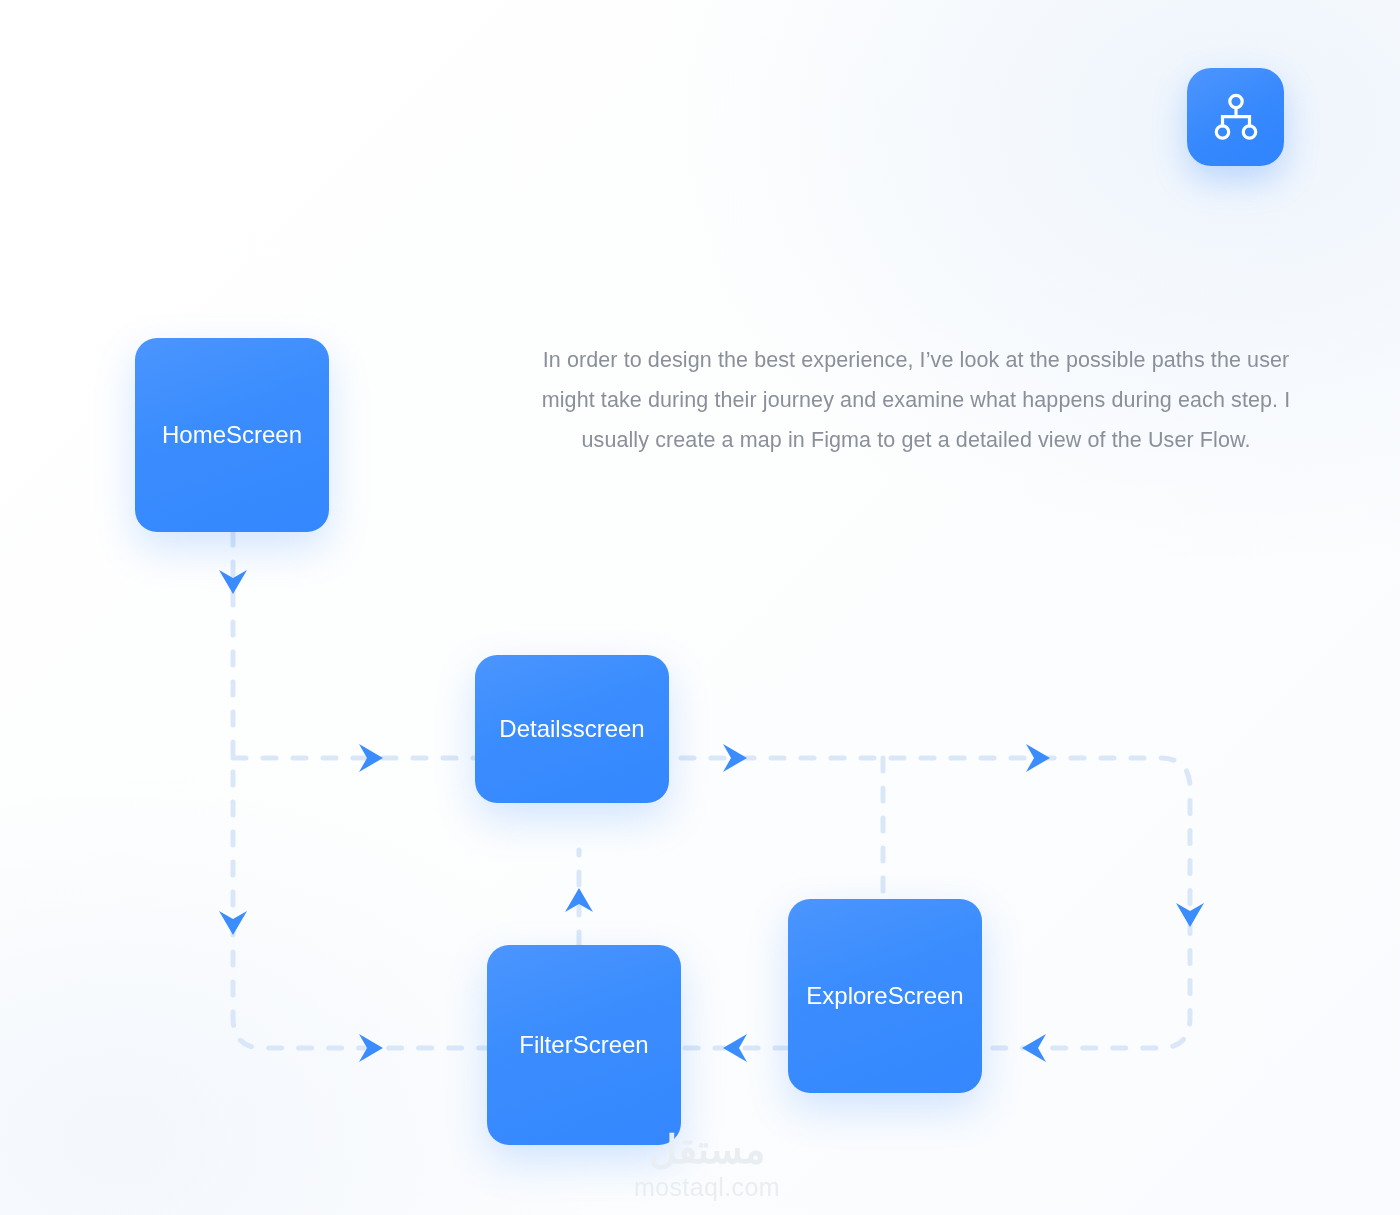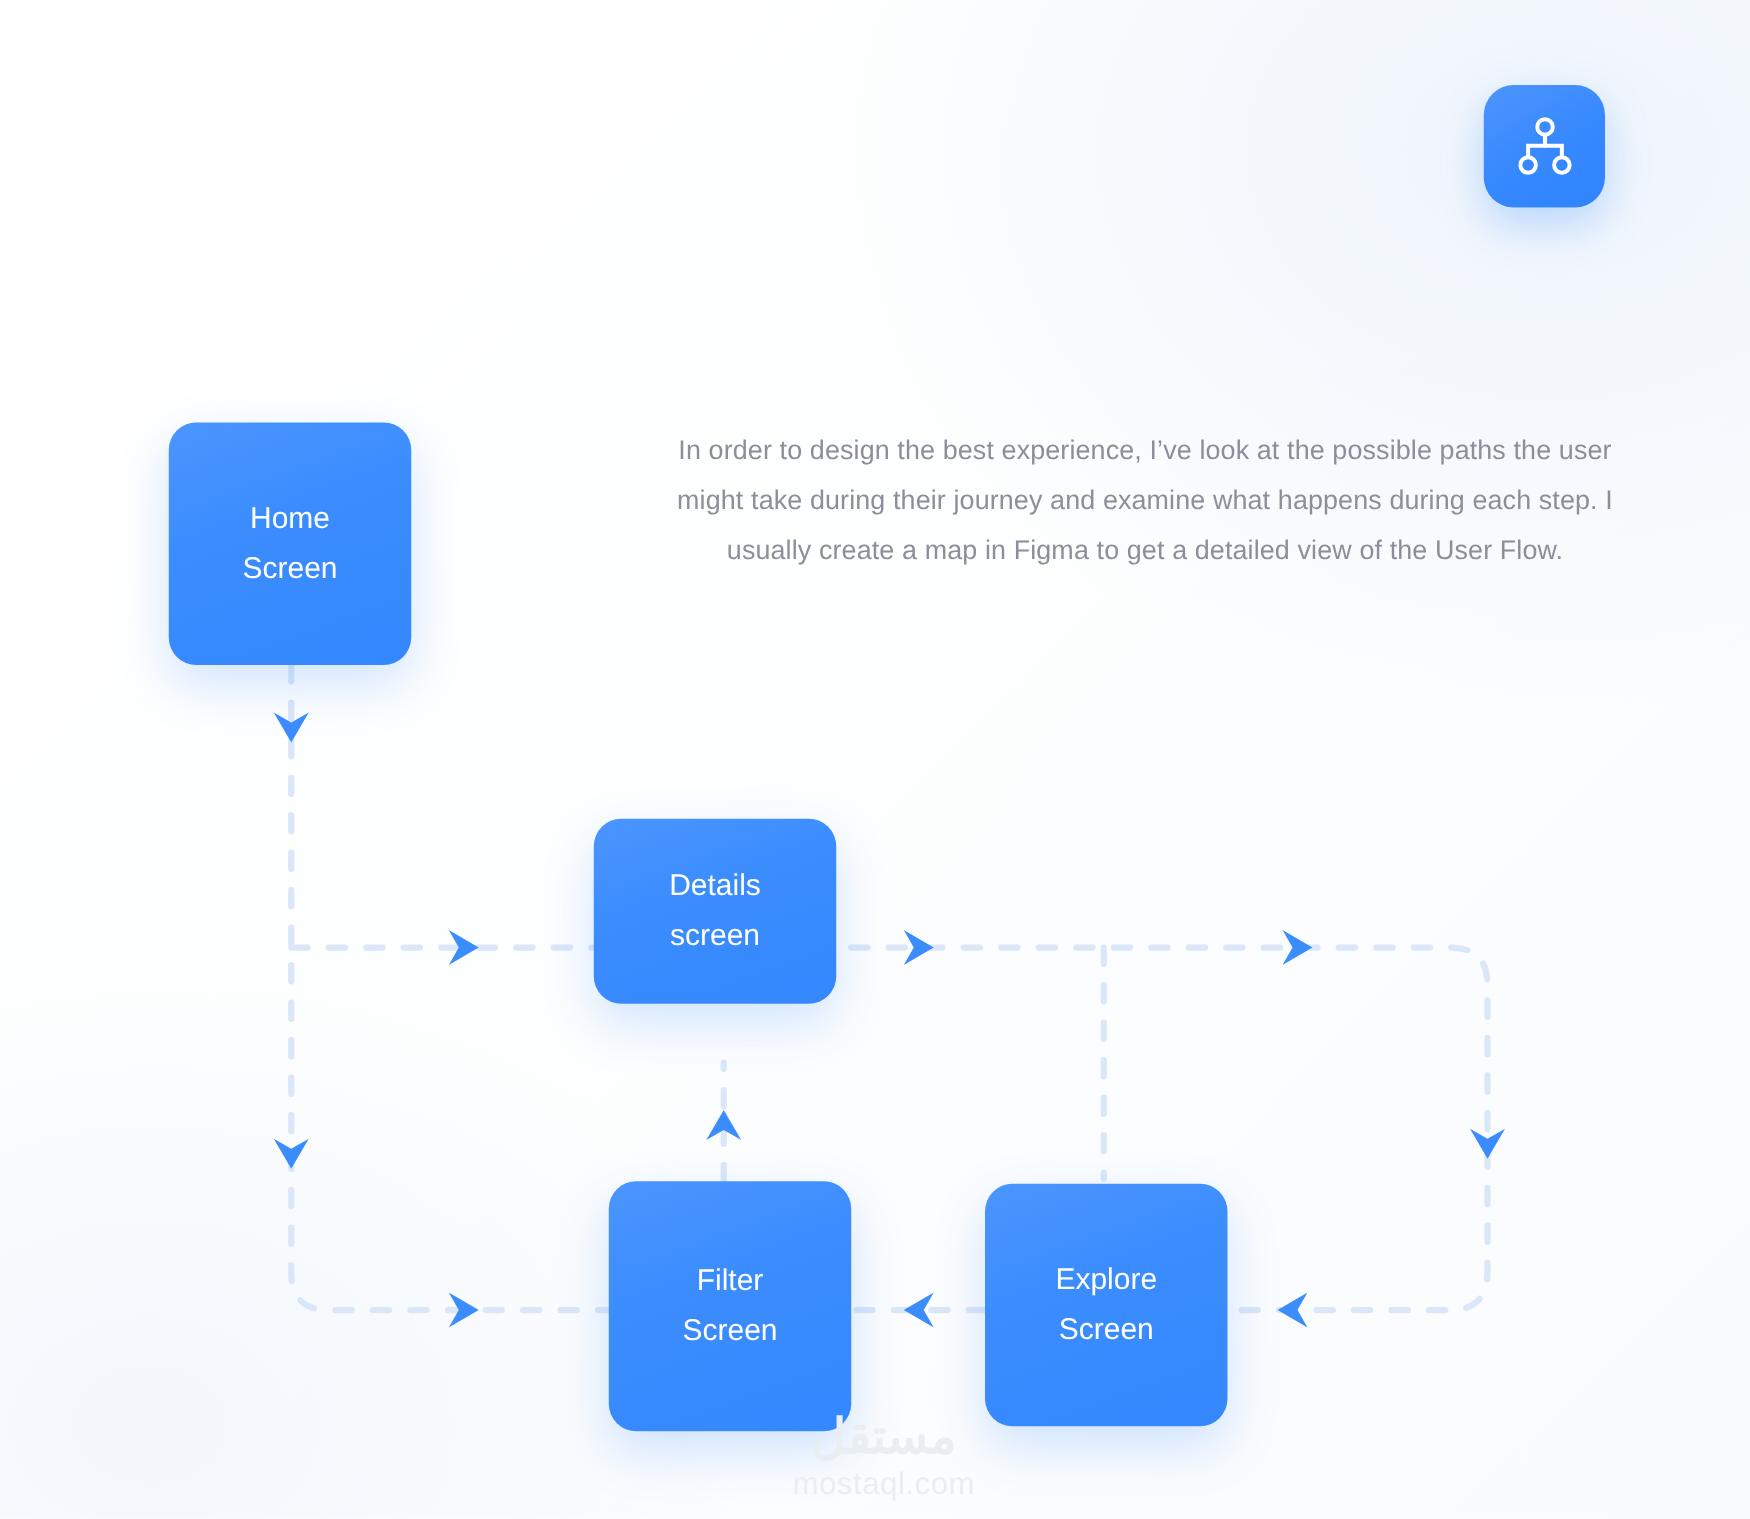--- a/index.html
+++ b/index.html
@@ -76,35 +76,35 @@
     left: 0;
     top: 0;
   }
 
   .node {
     position: absolute;
     border-radius: 22px;
     background: linear-gradient(160deg, #4b95fe 0%, #3b8dfe 40%, #3487fd 100%);
     box-shadow: 0 16px 40px rgba(59,141,254,0.22);
     display: flex;
-    flex-direction: column;
+    flex-direction: row;
     align-items: center;
     justify-content: center;
     color: #ffffff;
     font-size: 24px;
     line-height: 40px;
     text-align: right;
     z-index: 4;
   }
   .node span { display: block; white-space: nowrap; }
 
   #node-home    { left: 135px; top: 338px; width: 194px; height: 194px; }
   #node-details { left: 475px; top: 655px; width: 194px; height: 148px; }
   #node-filter  { left: 487px; top: 945px; width: 194px; height: 200px; }
-  #node-explore { left: 788px; top: 947px; width: 194px; height: 194px; }
+  #node-explore { left: 788px; top: 899px; width: 194px; height: 194px; }
 
   
   .watermark {
     position: absolute;
     left: 612px;
     top: 1128px;
     width: 190px;
     text-align: center;
     z-index: 6;
     pointer-events: none;

